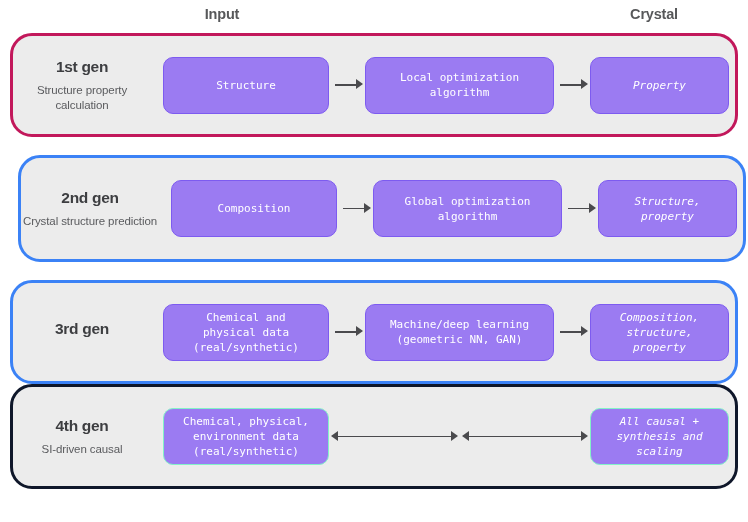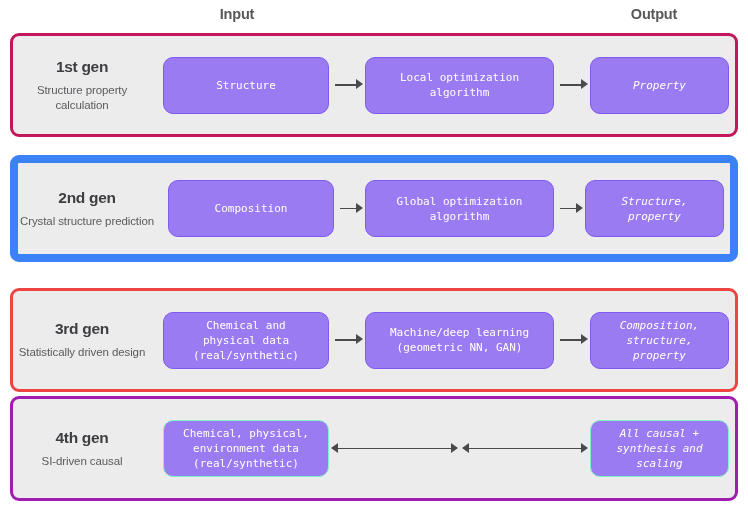--- a/index.html
+++ b/index.html
@@ -33,38 +33,38 @@
   .col-header {
     position: absolute;
     top: 6px;
     font-size: 14.5px;
     font-weight: bold;
     color: #57585a;
     letter-spacing: -0.2px;
     text-align: center;
     white-space: nowrap;
   }
-  .col-header.input  { left: 187px; width: 100px; }
+  .col-header.input  { left: 172px; width: 100px; }
   .col-header.output { left: 604px; width: 100px; }
 
   
   .gen-row {
     position: absolute;
     left: 10px;
     width: 728px;
     box-sizing: border-box;
     background: #ececec;
-    border-radius: 9px;
+    border-radius: 22px;
     display: flex;
     align-items: center;
   }
   .gen-row.r1 { top: 33px;  height: 104px; border: 3px solid #c2185b; }
-  .gen-row.r2 { top: 155px; height: 107px; border: 8px solid #3b82f6; }
-  .gen-row.r3 { top: 280px; height: 104px; border: 3px solid #ef4444; margin-top: 8px; }
-  .gen-row.r4 { top: 396px; height: 105px; border: 3px solid #a21caf; }
+  .gen-row.r2 { top: 155px; height: 107px; border: 3px solid #3b82f6; margin-left: 8px; }
+  .gen-row.r3 { top: 280px; height: 104px; border: 3px solid #3b82f6; }
+  .gen-row.r4 { top: 384px; height: 105px; border: 3px solid #0f172a; }
 
   
   .gen-label {
     width: 136px;
     flex: 0 0 136px;
     text-align: center;
     color: #4f5053;
     padding-left: 2px;
     box-sizing: border-box;
   }
@@ -155,21 +155,21 @@
   .arrow.bidir .head-l { display: block; }
   .arrow.bidir .shaft { left: 8px; right: 8px; }
 </style>
 </head>
 <body>
 
 <div class="canvas">
 
   <div class="col-headers">
     <div class="col-header input">Input</div>
-    <div class="col-header output">Output</div>
+    <div class="col-header output">Crystal</div>
   </div>
 
   <div class="gen-row r1">
     <div class="gen-label">
       <div class="gen-title">1st gen</div>
       <div class="gen-sub">Structure property
 calculation</div>
     </div>
     <div class="flow">
       <div class="node n1">Structure</div>
@@ -206,22 +206,20 @@
           <div class="head-r"></div>
       </div>
       <div class="node n3">Structure,
 property</div>
     </div>
   </div>
 
   <div class="gen-row r3">
     <div class="gen-label">
       <div class="gen-title">3rd gen</div>
-      <div class="gen-sub">Statistically
-driven design</div>
     </div>
     <div class="flow">
       <div class="node n1">Chemical and
 physical data
 (real/synthetic)</div>
       <div class="arrow">
         <div class="shaft"></div>
           <div class="head-r"></div>
       </div>
       <div class="node n2">Machine/deep learning

